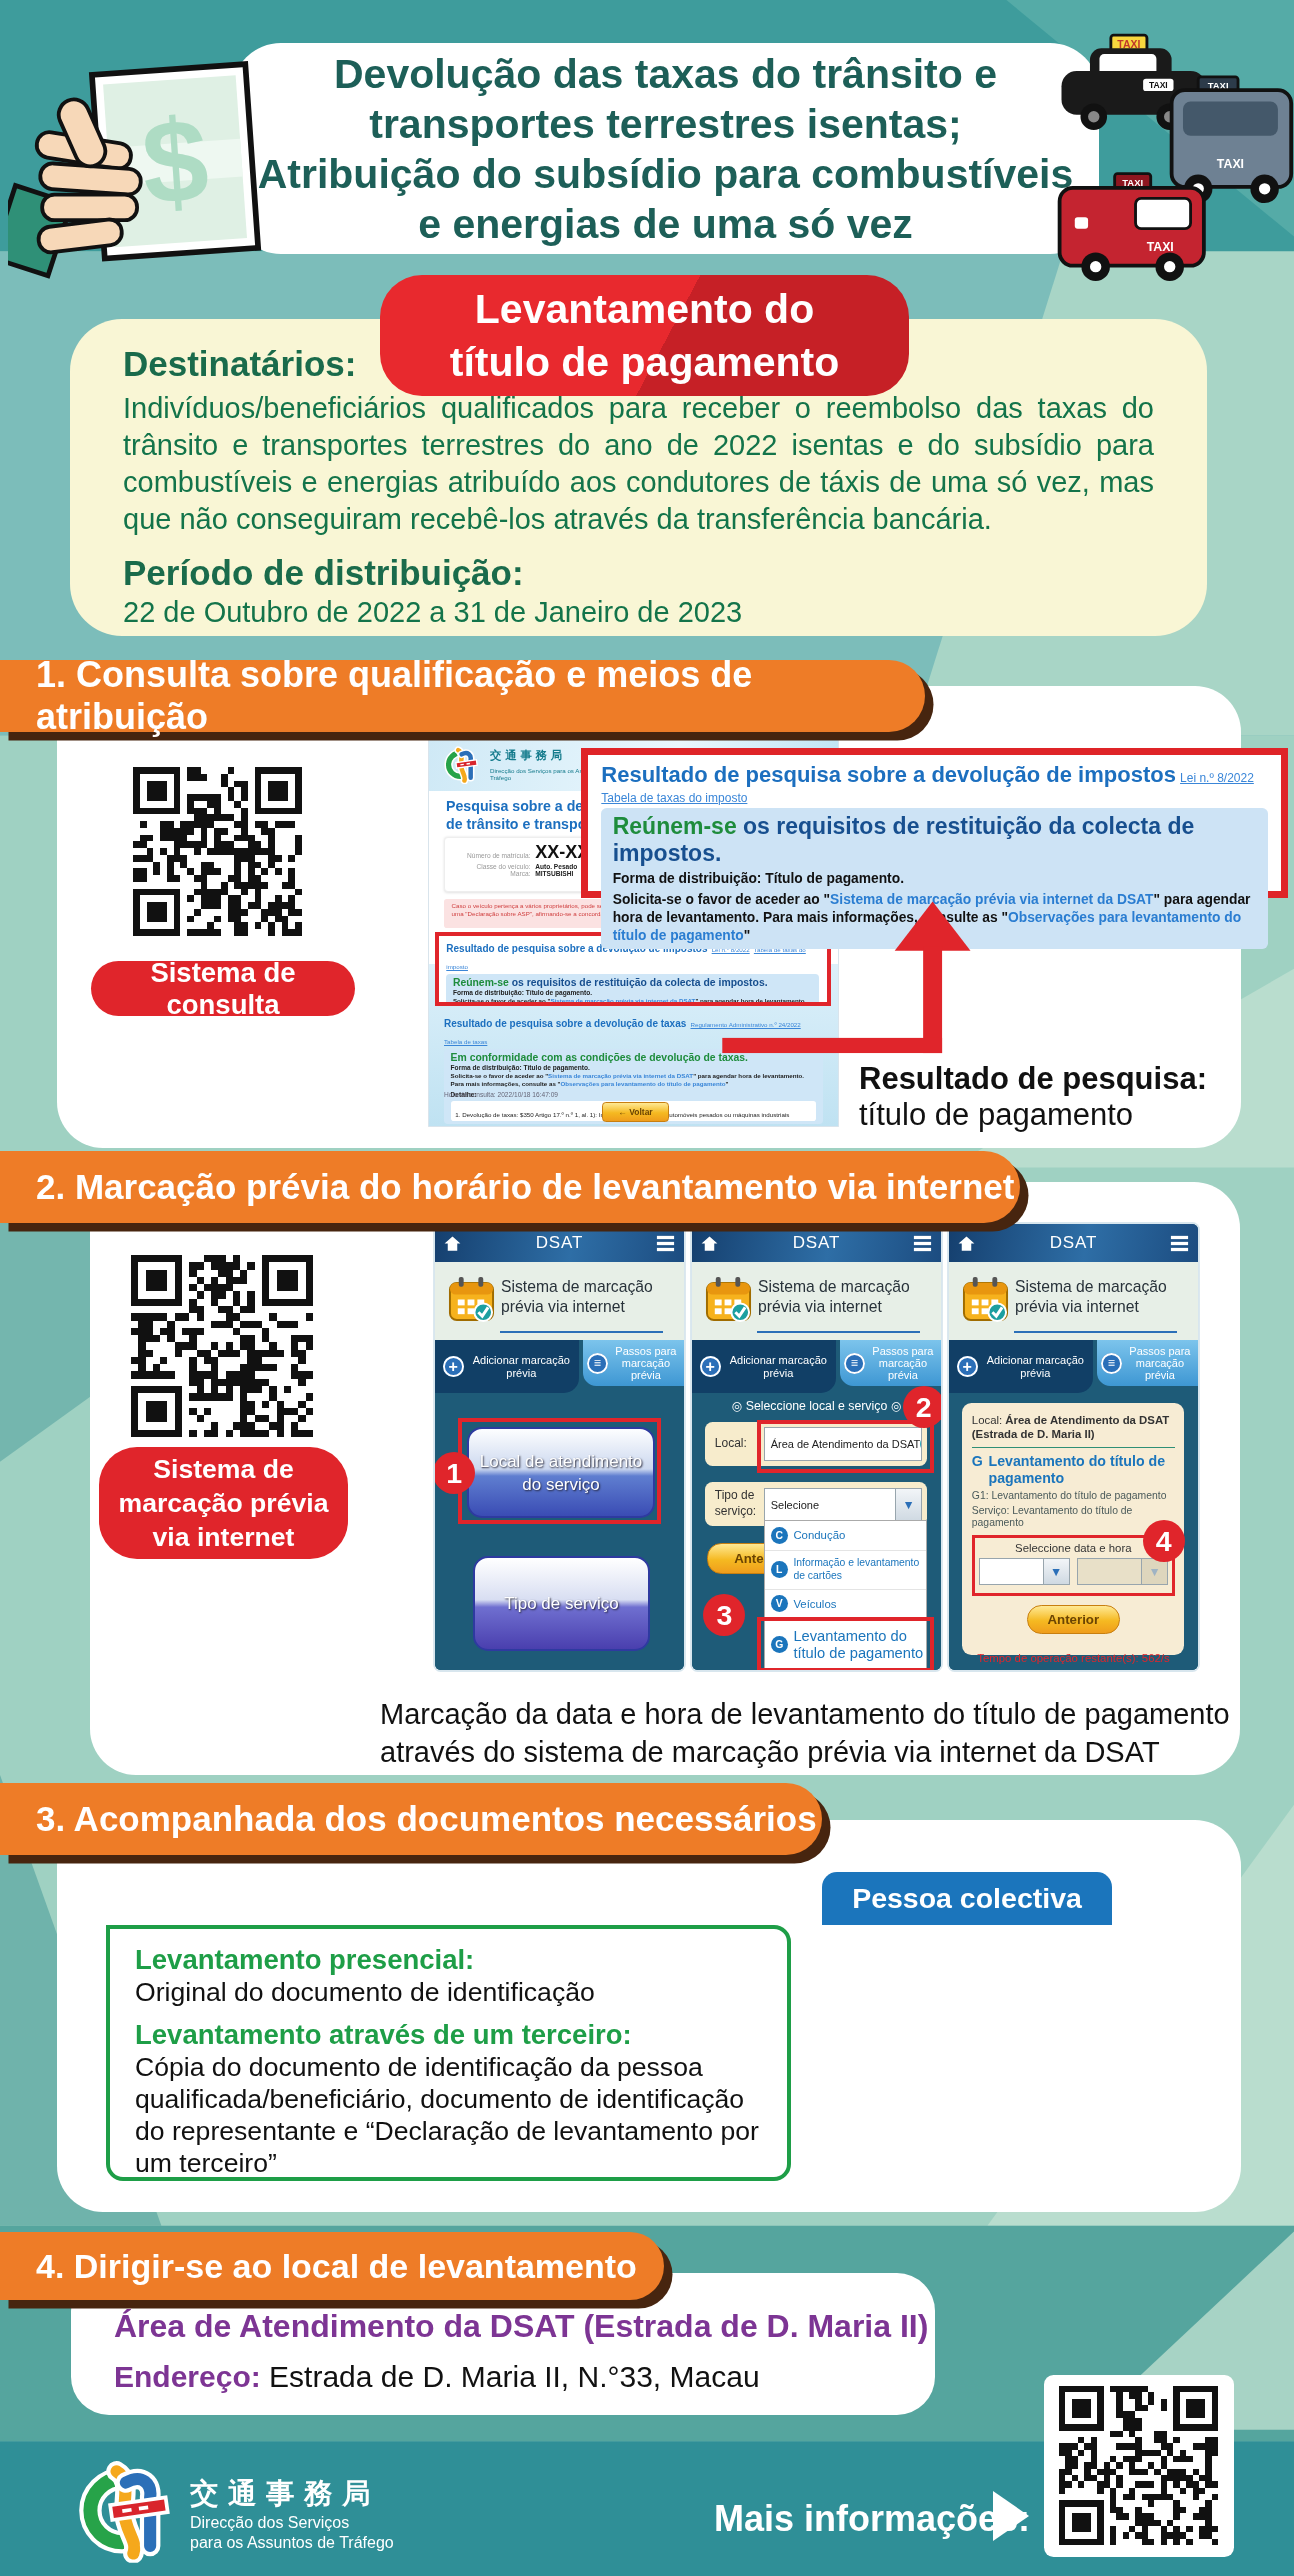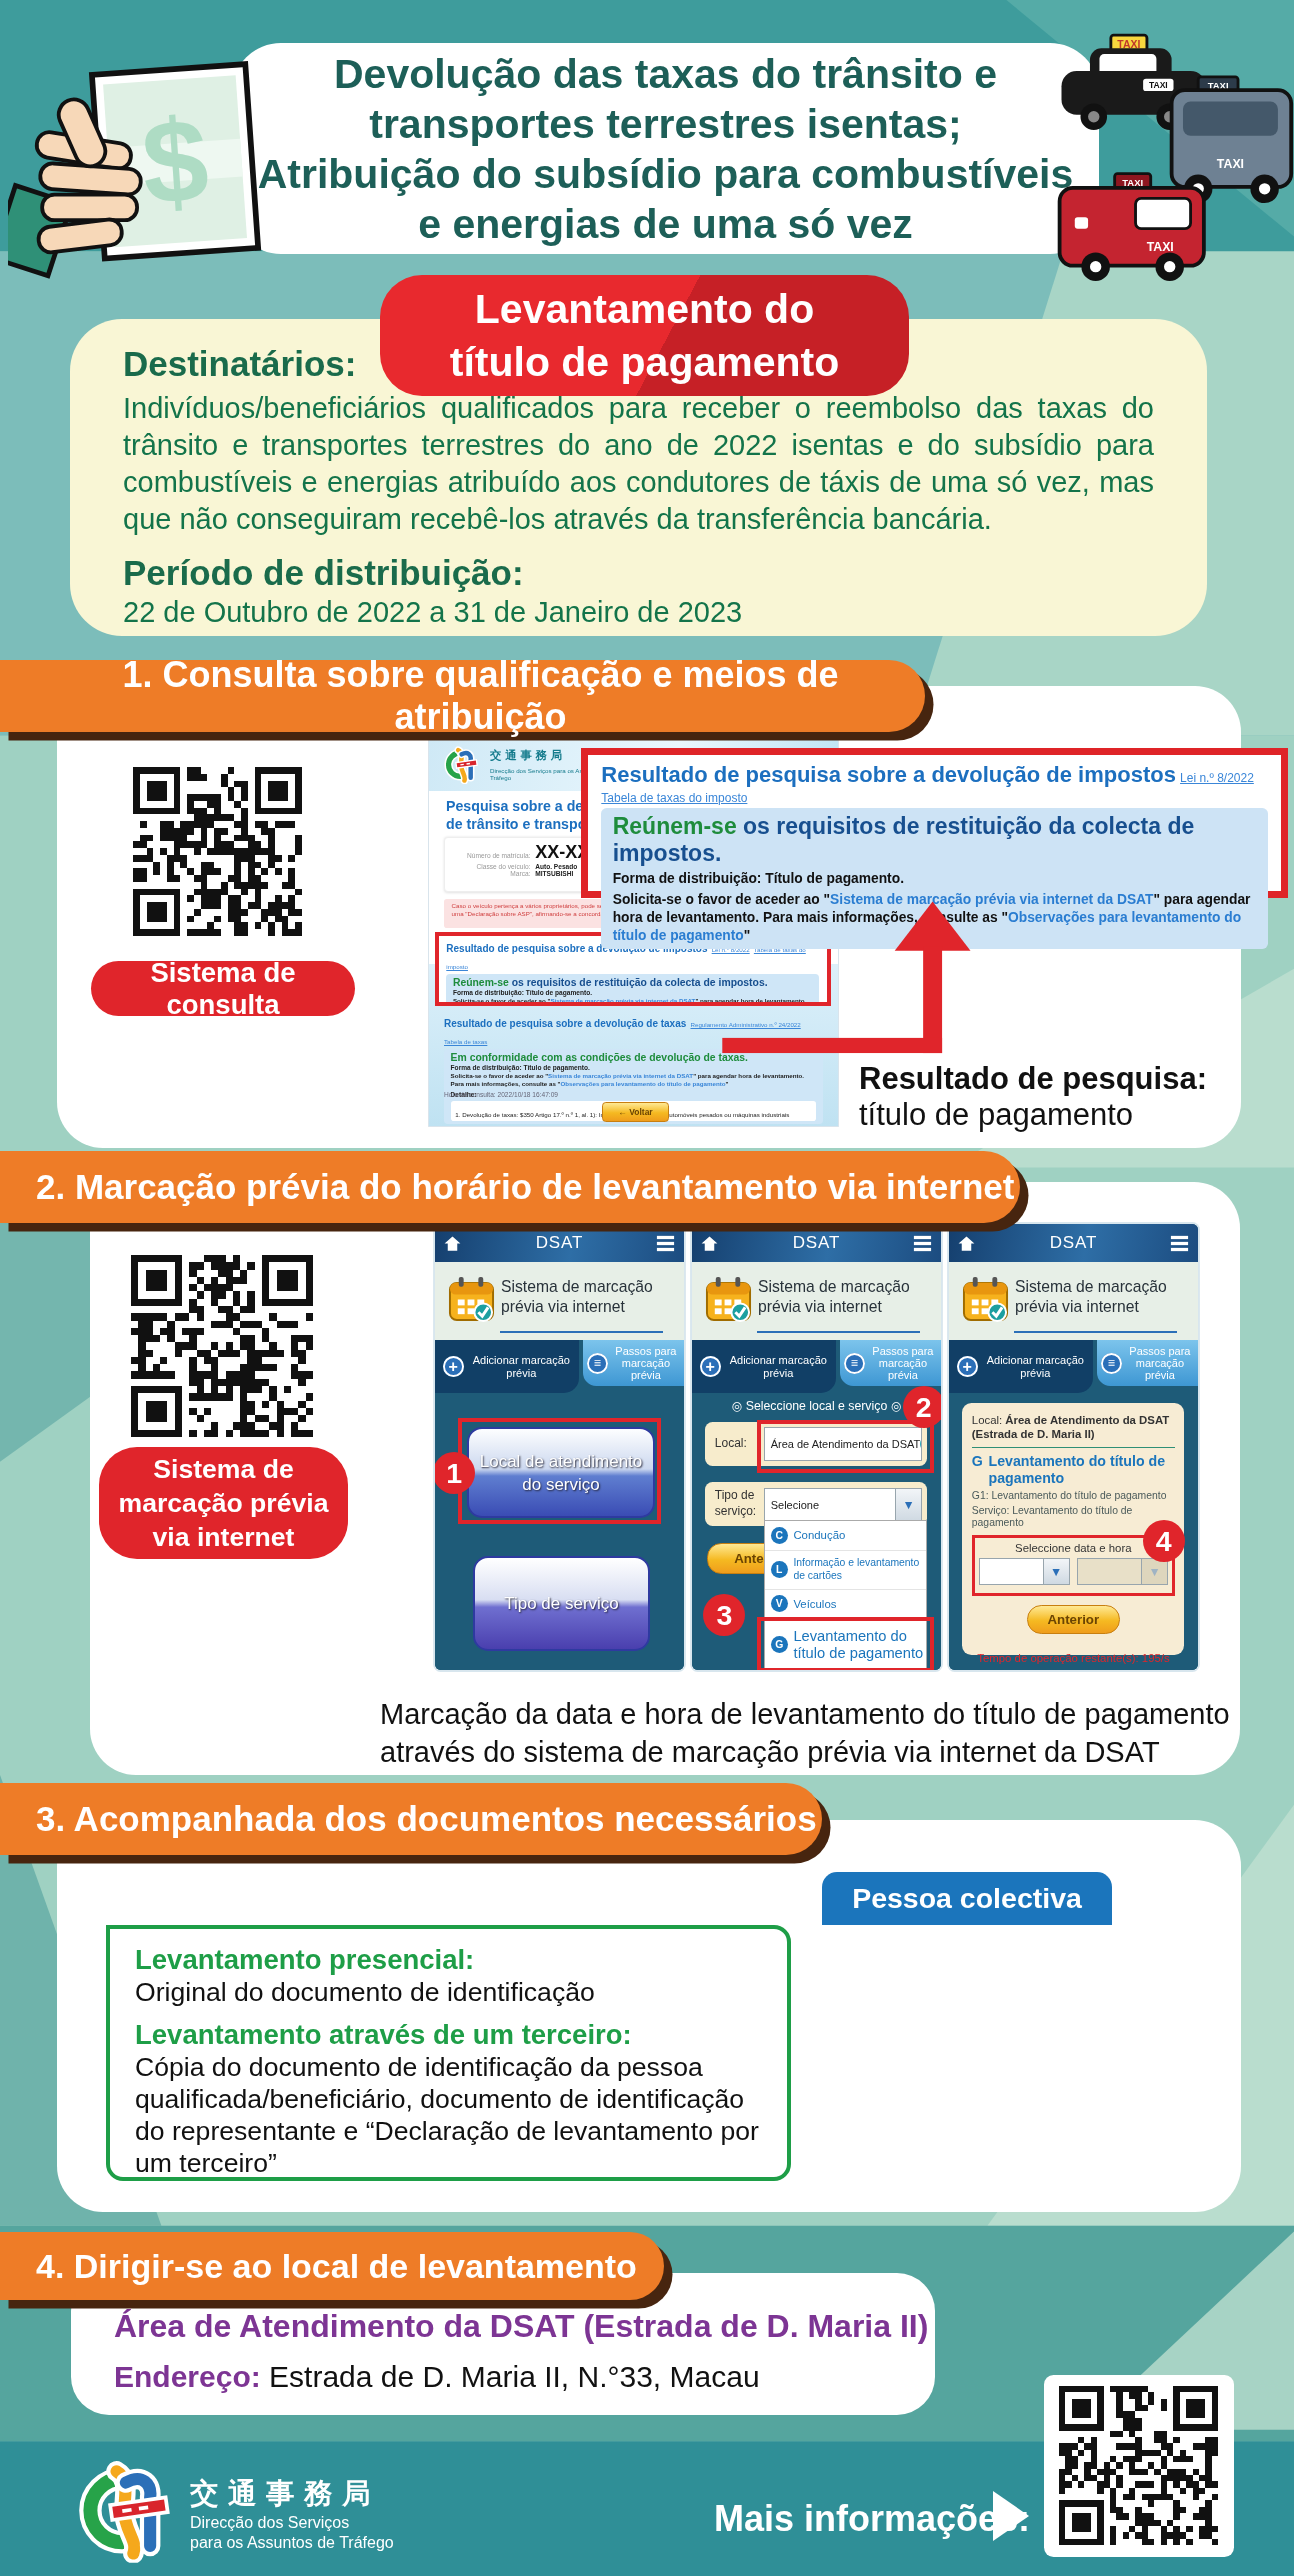--- a/index.html
+++ b/index.html
@@ -16,21 +16,21 @@
          background:linear-gradient(118deg,#E8292E 54%,#C62026 54%);
          display:flex;flex-direction:column;justify-content:center;align-items:center;}
   .badge div{color:#fff;font-size:41px;font-weight:bold;line-height:53px;}
   .yellow-box{left:70px;top:319px;width:1137px;height:317px;background:#F9F6D5;border-radius:52px;z-index:2;
               box-sizing:border-box;padding:25px 53px;}
   .g-head{color:#1A6B4B;font-size:35px;font-weight:bold;}
   .g-body{color:#13744A;font-size:29px;line-height:37px;text-align:justify;margin-top:5.7px;}
   .g-date{color:#13744A;font-size:29px;margin-top:3.8px;}
   
   .bar{left:0;height:72px;background:#EE7C27;border-radius:0 38px 38px 0;z-index:5;
-       box-shadow:8.5px 8.5px 0 #47250F;display:flex;align-items:center;padding-left:36px;box-sizing:border-box;text-align:center;}
+       box-shadow:8.5px 8.5px 0 #47250F;display:flex;align-items:center;padding-left:36px;box-sizing:border-box;}
   .bar span{color:#fff;font-weight:bold;}
   
   .card{background:#fff;border-radius:46px;z-index:2;}
   
   .qr{background:#fff;z-index:4;}
   .red-pill{background:#E0252B;color:#fff;font-weight:bold;text-align:center;z-index:4;
             display:flex;flex-direction:column;justify-content:center;align-items:center;}
   .mini{left:429px;top:738px;width:409px;height:388px;background:#fff;z-index:3;overflow:hidden;
         box-shadow:0 0 0 0.9px #d5e2ea;}
   .mini-blue-bottom{left:0;top:226px;width:409px;height:162px;background:linear-gradient(#DDF0FA,#BFE2F2);}
@@ -944,21 +944,21 @@
               <span class="v"></span>
                 <span class="selarrow" style="color:#9fb3c4;background:#ded6bd">▼</span>
             </div>
           </div>
         </div>
         <div class="yellow-btn" style="width:91px;height:26.6px;font-size:13.3px;margin:9.5px auto 0">
           <span>Anterior</span>
         </div>
       </div>
       <div class="stepc" style="right:13.3px;top:180px">4</div>
-      <div class="ph-timer">Tempo de operação restante(s): 195/s</div>
+      <div class="ph-timer">Tempo de operação restante(s): 562/s</div>
     </div>
   </div>
 
   <div class="abs caption" style="left:380px;top:1695px">
     <div>Marcação da data e hora de levantamento do título de pagamento</div>
     <div>através do sistema de marcação prévia via internet da DSAT</div>
   </div>
 
   <div class="abs bar" style="top:1783px;width:822px">
     <span style="font-size:35px">3. Acompanhada dos documentos necessários</span>

